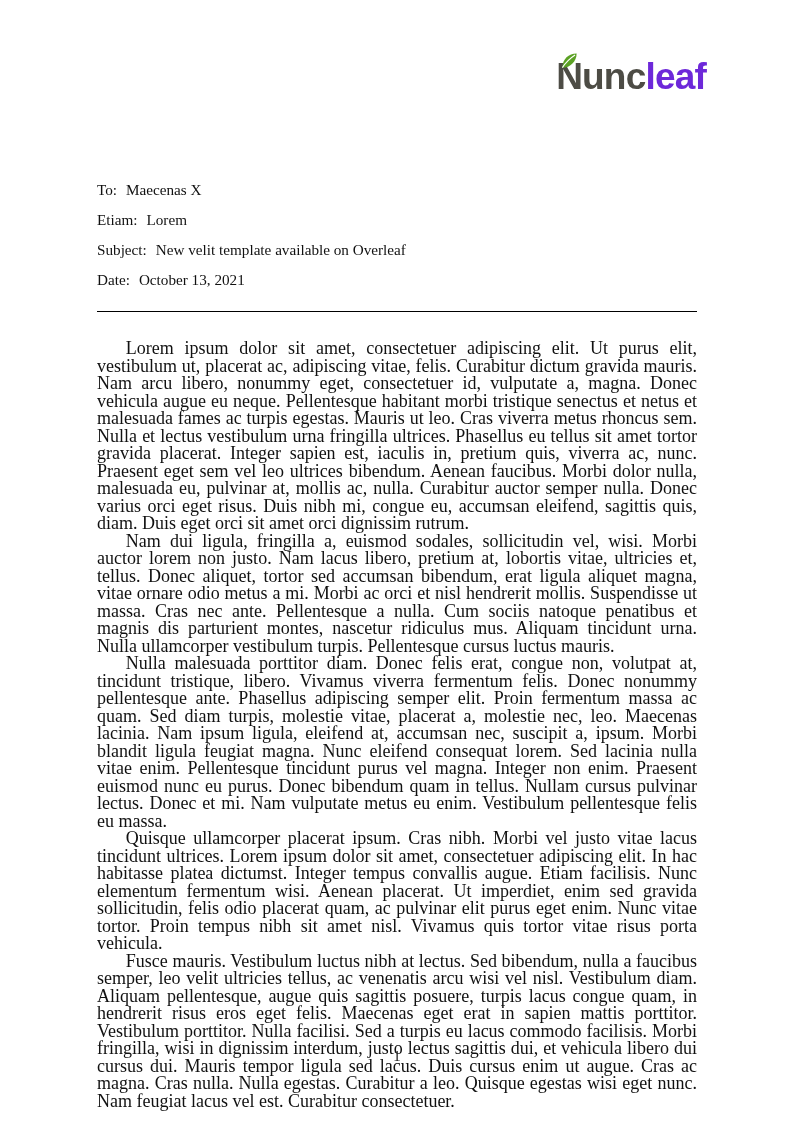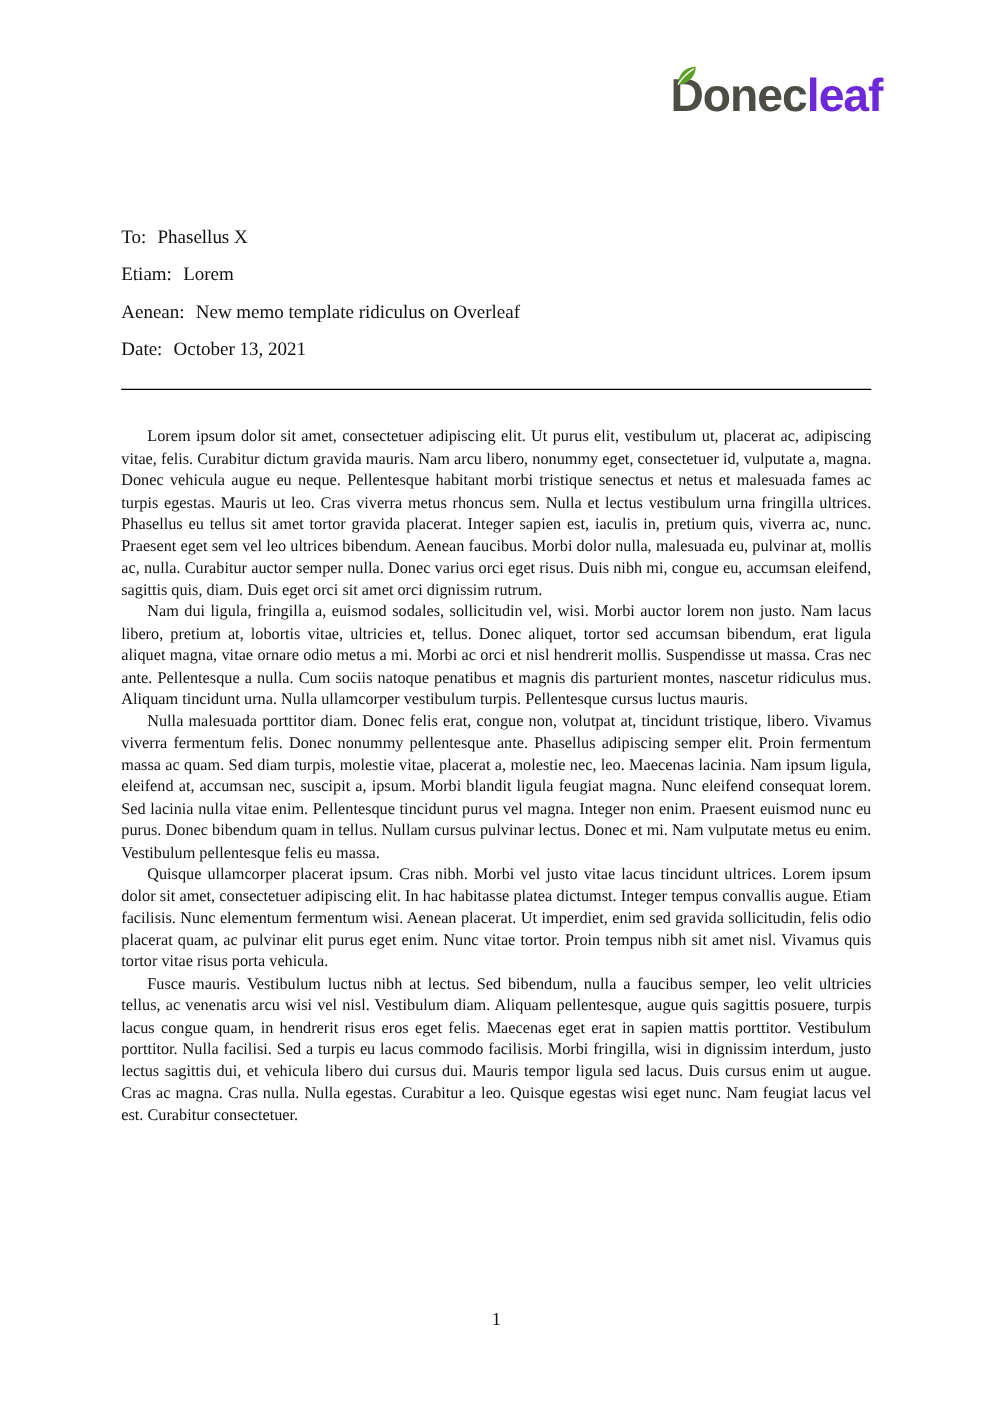--- a/index.html
+++ b/index.html
@@ -57,21 +57,21 @@
     border-top: 1.7px solid #000000;
     margin: 0;
   }
 
   
   .body-text {
     position: absolute;
     left: 97px;
     top: 340px;
     width: 600px;
-    font-size: 13px;
+    font-size: 18px;
     line-height: 17.5px;
     text-align: justify;
   }
   .body-text p {
     margin: 0;
     text-indent: 1.6em;
   }
 
   
   .page-number {
@@ -87,32 +87,32 @@
 <body>
 
 <div class="page">
 
   <div class="logo">
     <span class="o-wrap">
       <svg class="leaf-svg" viewBox="0 0 24 24" aria-hidden="true">
         <path d="M3 21 C3 10 11 3 21 3 C21 13 13 21 3 21 Z" fill="#5ba124"></path>
         <path d="M3 21 C8 13 13 9 19 5" fill="none" stroke="#ffffff" stroke-width="1.4"></path>
       </svg>
-      <span class="dark">Donec</span></span><span class="green">leaf</span>
+      <span class="dark">Nunc</span></span><span class="green">leaf</span>
   </div>
 
   <div class="memo-header">
     <div class="memo-row">
-      <span class="memo-label">To:</span><span>Phasellus X</span>
+      <span class="memo-label">To:</span><span>Maecenas X</span>
     </div>
     <div class="memo-row">
       <span class="memo-label">Etiam:</span><span>Lorem</span>
     </div>
     <div class="memo-row">
-      <span class="memo-label">Aenean:</span><span>New memo template ridiculus on Overleaf</span>
+      <span class="memo-label">Subject:</span><span>New velit template available on Overleaf</span>
     </div>
     <div class="memo-row">
       <span class="memo-label">Date:</span><span>October 13, 2021</span>
     </div>
   </div>
 
   <hr class="rule">
 
   <div class="body-text">
     <p>Lorem ipsum dolor sit amet, consectetuer adipiscing elit. Ut purus elit, vestibulum ut, placerat ac, adipiscing vitae, felis. Curabitur dictum gravida mauris. Nam arcu libero, nonummy eget, consectetuer id, vulputate a, magna. Donec vehicula augue eu neque. Pellentesque habitant morbi tristique senectus et netus et malesuada fames ac turpis egestas. Mauris ut leo. Cras viverra metus rhoncus sem. Nulla et lectus vestibulum urna fringilla ultrices. Phasellus eu tellus sit amet tortor gravida placerat. Integer sapien est, iaculis in, pretium quis, viverra ac, nunc. Praesent eget sem vel leo ultrices bibendum. Aenean faucibus. Morbi dolor nulla, malesuada eu, pulvinar at, mollis ac, nulla. Curabitur auctor semper nulla. Donec varius orci eget risus. Duis nibh mi, congue eu, accumsan eleifend, sagittis quis, diam. Duis eget orci sit amet orci dignissim rutrum.</p>

